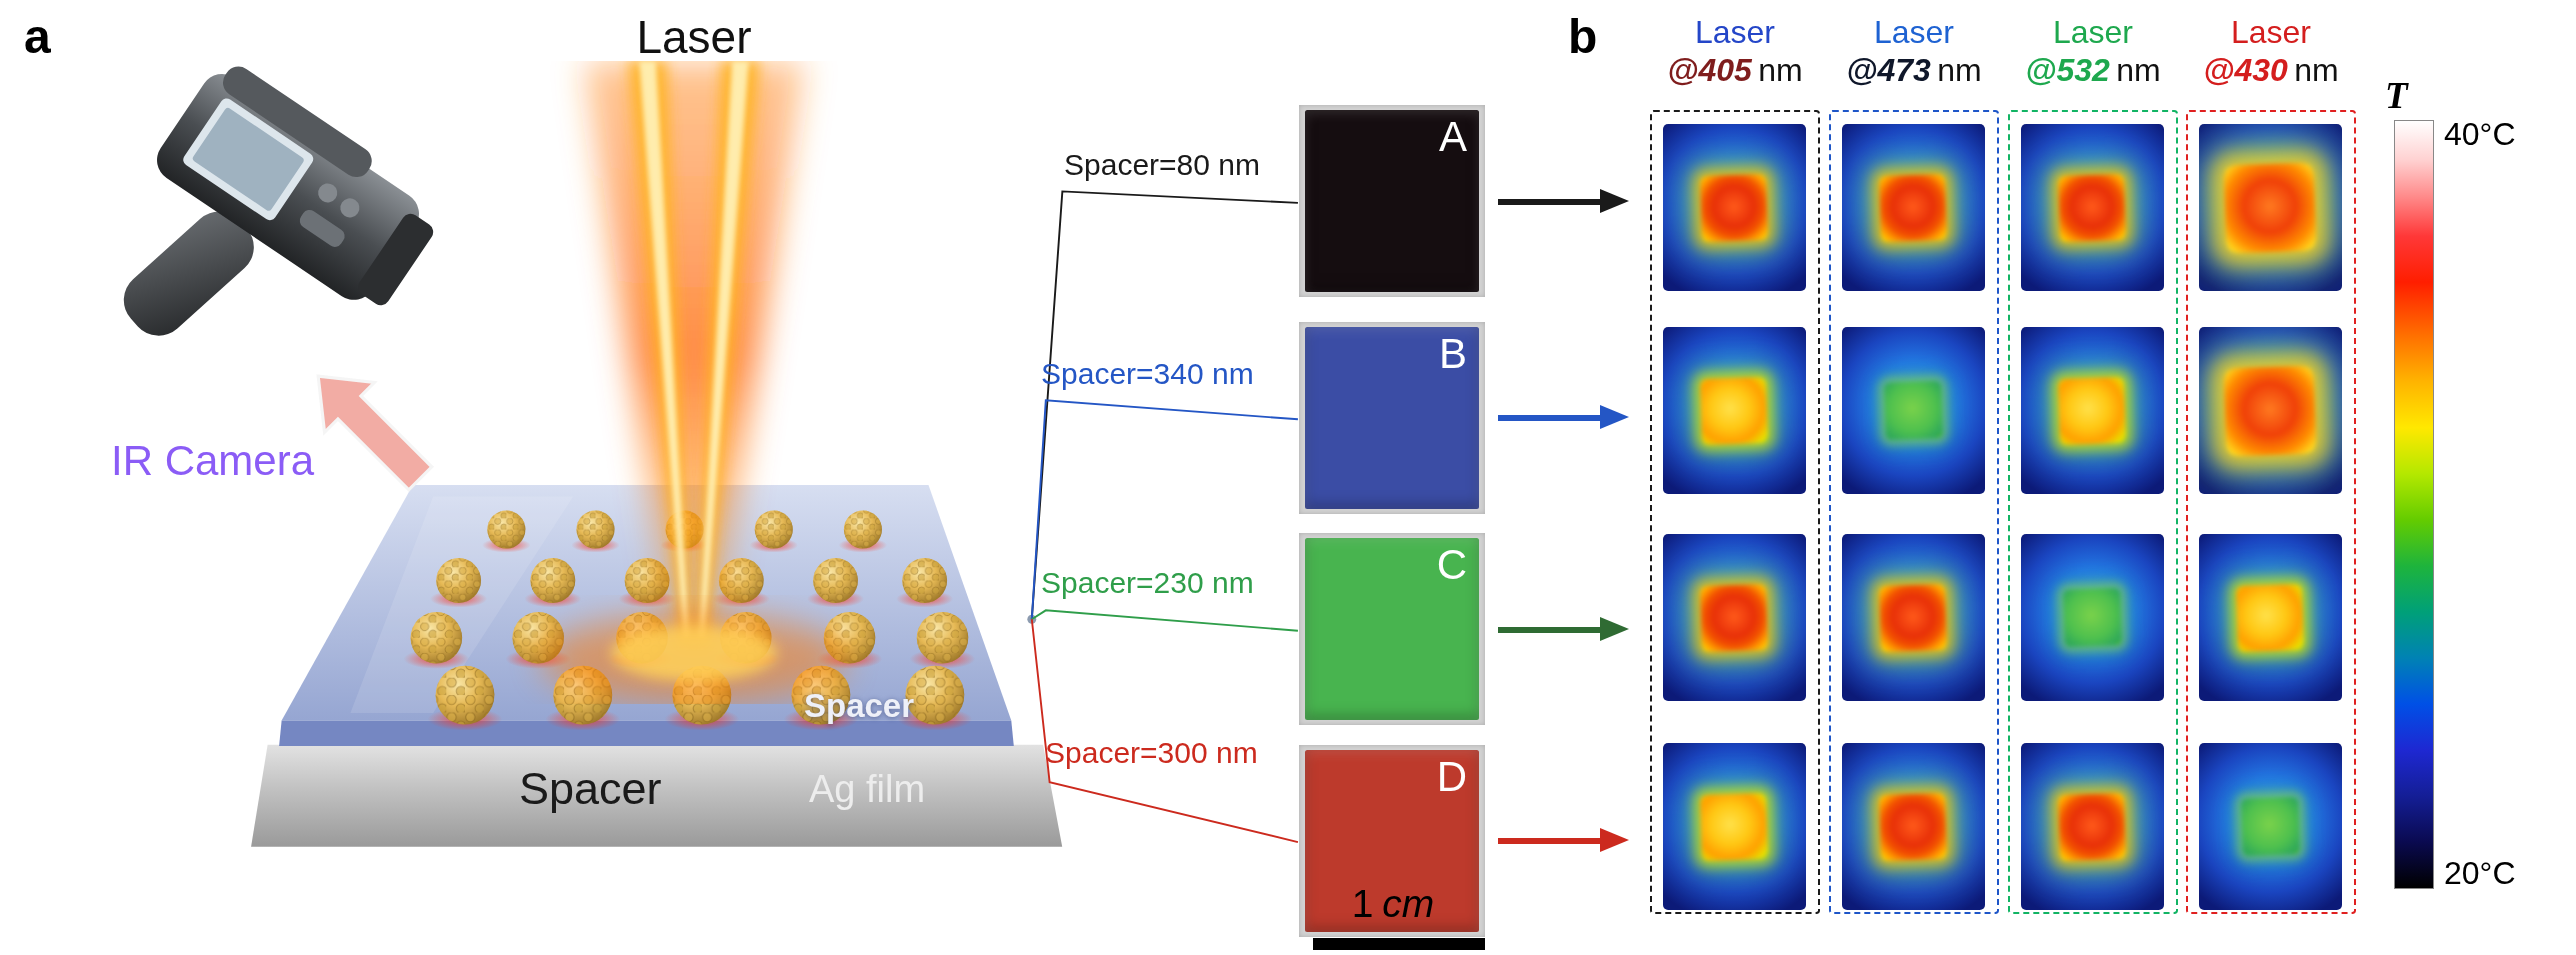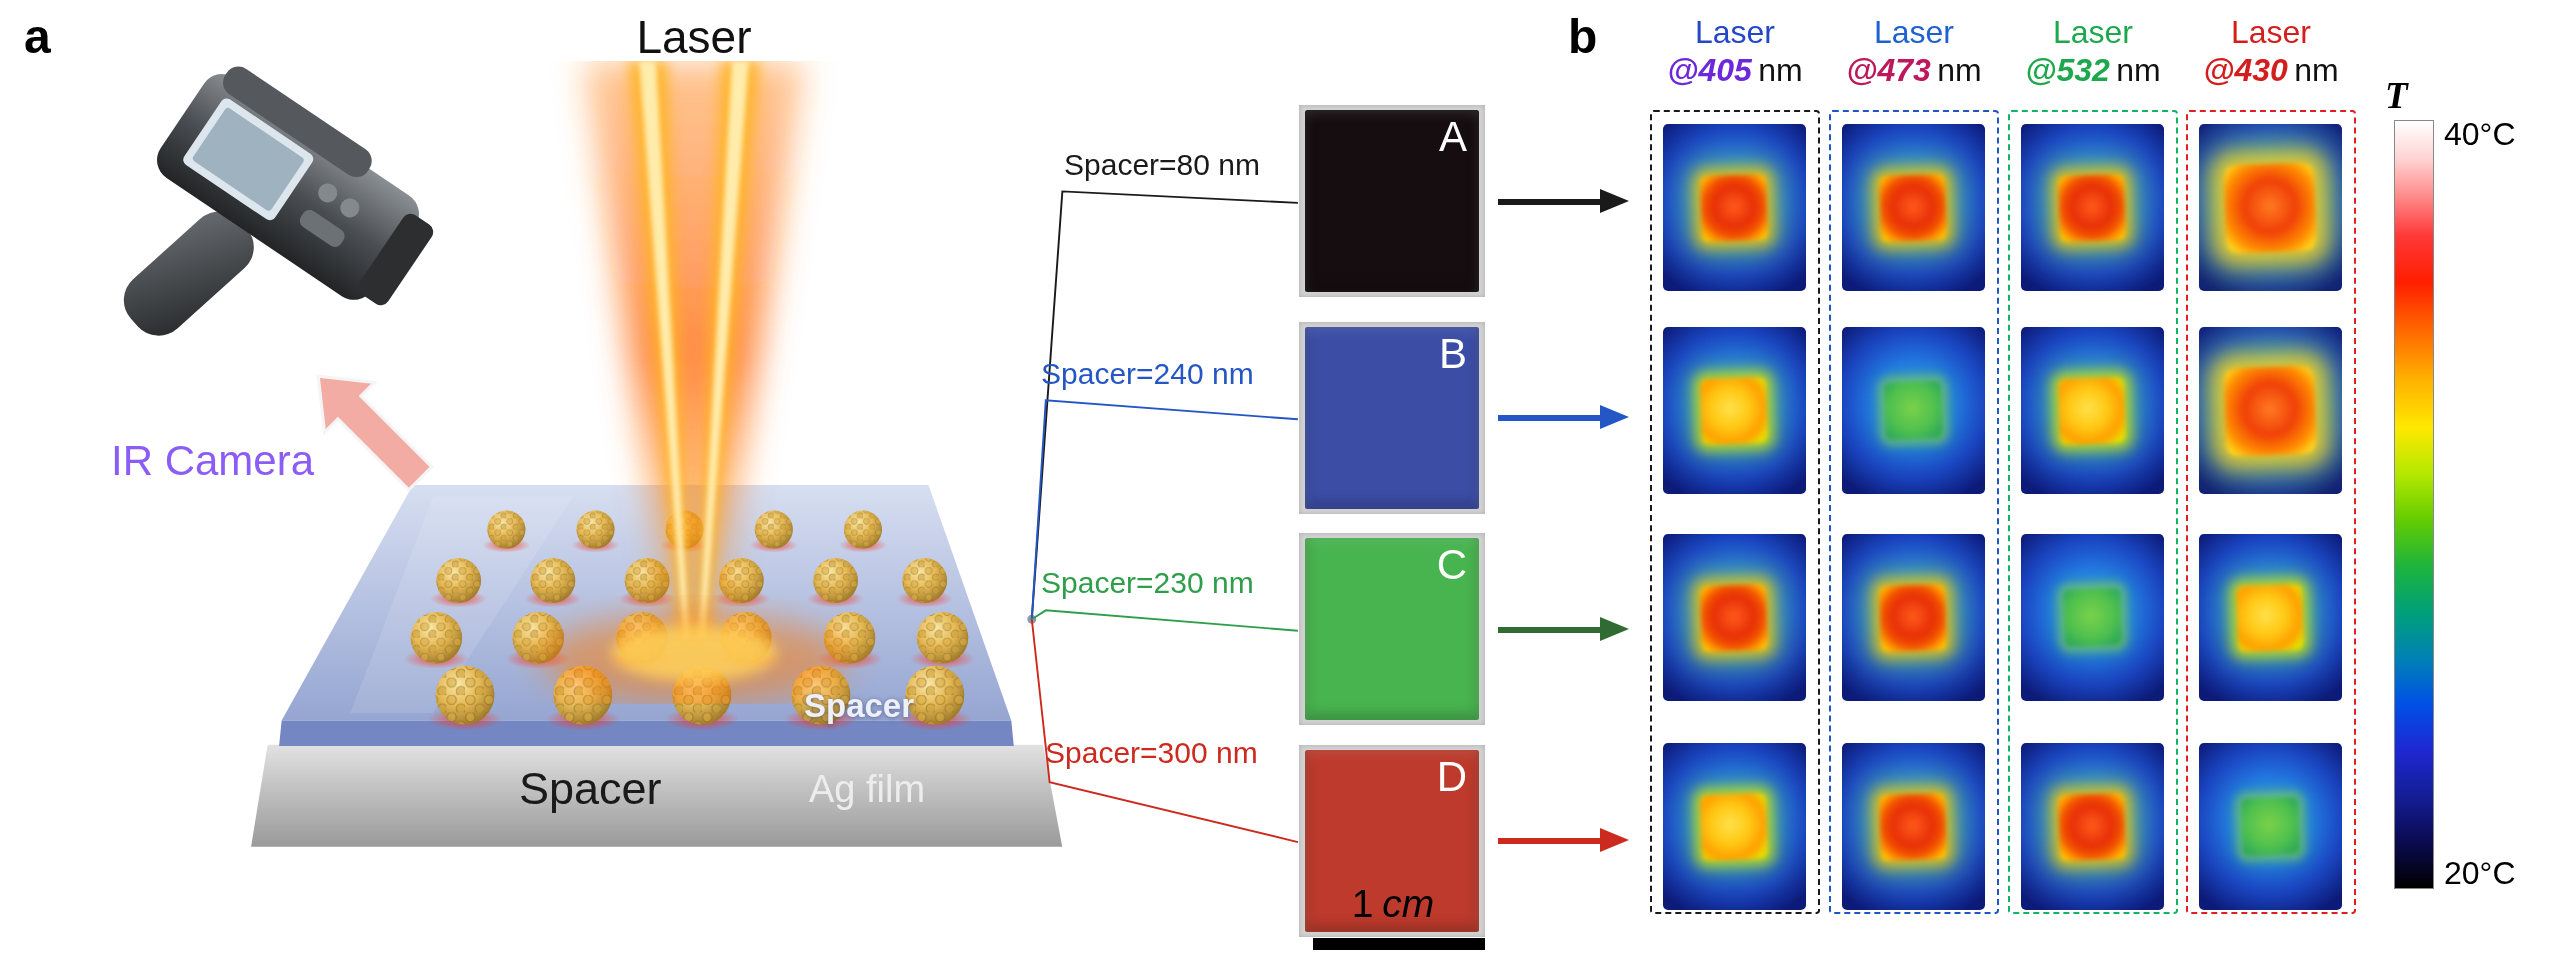--- a/index.html
+++ b/index.html
@@ -204,21 +204,21 @@
 
   <svg class="connectors" viewBox="1600 180 460 1200">
     <circle cx="1620" cy="972" r="7" fill="#8c9bb0"></circle>
     <polyline points="2038,318 1668,300 1620,972" style="stroke: rgb(26, 26, 26);"></polyline>
     <polyline points="2038,658 1642,628 1620,972" style="stroke: rgb(36, 86, 197);"></polyline>
     <polyline points="2038,990 1642,958 1620,972" style="stroke: rgb(47, 158, 74);"></polyline>
     <polyline points="2038,1322 1648,1228 1620,972" style="stroke: rgb(204, 42, 30);"></polyline>
   </svg>
 
   <div class="spacer-label" style="left: 1064px; top: 148px; color: rgb(26, 26, 26);">Spacer=80 nm</div>
-  <div class="spacer-label" style="left: 1041px; top: 357px; color: rgb(36, 86, 197);">Spacer=240 nm</div>
+  <div class="spacer-label" style="left: 1041px; top: 357px; color: rgb(36, 86, 197);">Spacer=340 nm</div>
   <div class="spacer-label" style="left: 1041px; top: 566px; color: rgb(47, 158, 74);">Spacer=230 nm</div>
   <div class="spacer-label" style="left: 1045px; top: 736px; color: rgb(204, 42, 30);">Spacer=300 nm</div>
 
   <div class="photo" style="top:105px">
     <div class="photo-square" style="background: rgb(21, 13, 16);">
       <span class="photo-letter">A</span>
     </div>
   </div>
   <div class="photo" style="top:322px">
     <div class="photo-square" style="background: rgb(59, 77, 165);">
@@ -253,25 +253,25 @@
     <div class="shaft" style="background: rgb(47, 107, 51);"></div>
     <div class="head" style="border-left-color: rgb(47, 107, 51);"></div>
   </div>
   <div class="row-arrow" style="top:828px">
     <div class="shaft" style="background: rgb(204, 42, 30);"></div>
     <div class="head" style="border-left-color: rgb(204, 42, 30);"></div>
   </div>
 
   <div class="bhdr" style="left:1650px">
     <div style="color: rgb(36, 70, 200);">Laser</div>
-    <div><span class="wl" style="color: #6d28d9; margin-top: 22px;">@405</span><span class="unit">nm</span></div>
+    <div><span class="wl" style="color: #7f1d1d; margin-top: 22px;">@405</span><span class="unit">nm</span></div>
   </div>
   <div class="bhdr" style="left:1829px">
     <div style="color: rgb(30, 98, 210);">Laser</div>
-    <div><span class="wl" style="color: #be185d; font-style: italic;">@473</span><span class="unit">nm</span></div>
+    <div><span class="wl" style="color: #0f172a; font-style: italic;">@473</span><span class="unit">nm</span></div>
   </div>
   <div class="bhdr" style="left:2008px">
     <div style="color: rgb(30, 168, 78);">Laser</div>
     <div><span class="wl" style="color: rgb(30, 168, 78);">@532</span><span class="unit">nm</span></div>
   </div>
   <div class="bhdr" style="left:2186px">
     <div style="color: rgb(212, 30, 30);">Laser</div>
     <div><span class="wl" style="color: rgb(212, 30, 30);">@430</span><span class="unit">nm</span></div>
   </div>
 

